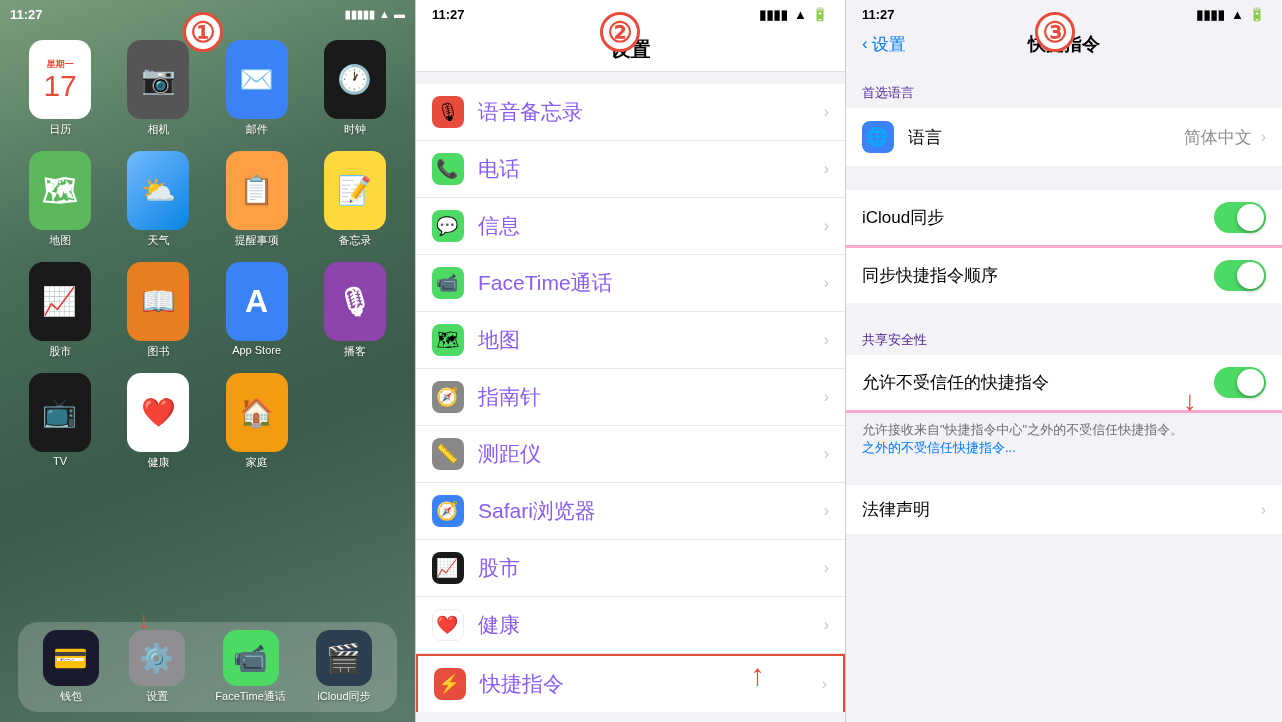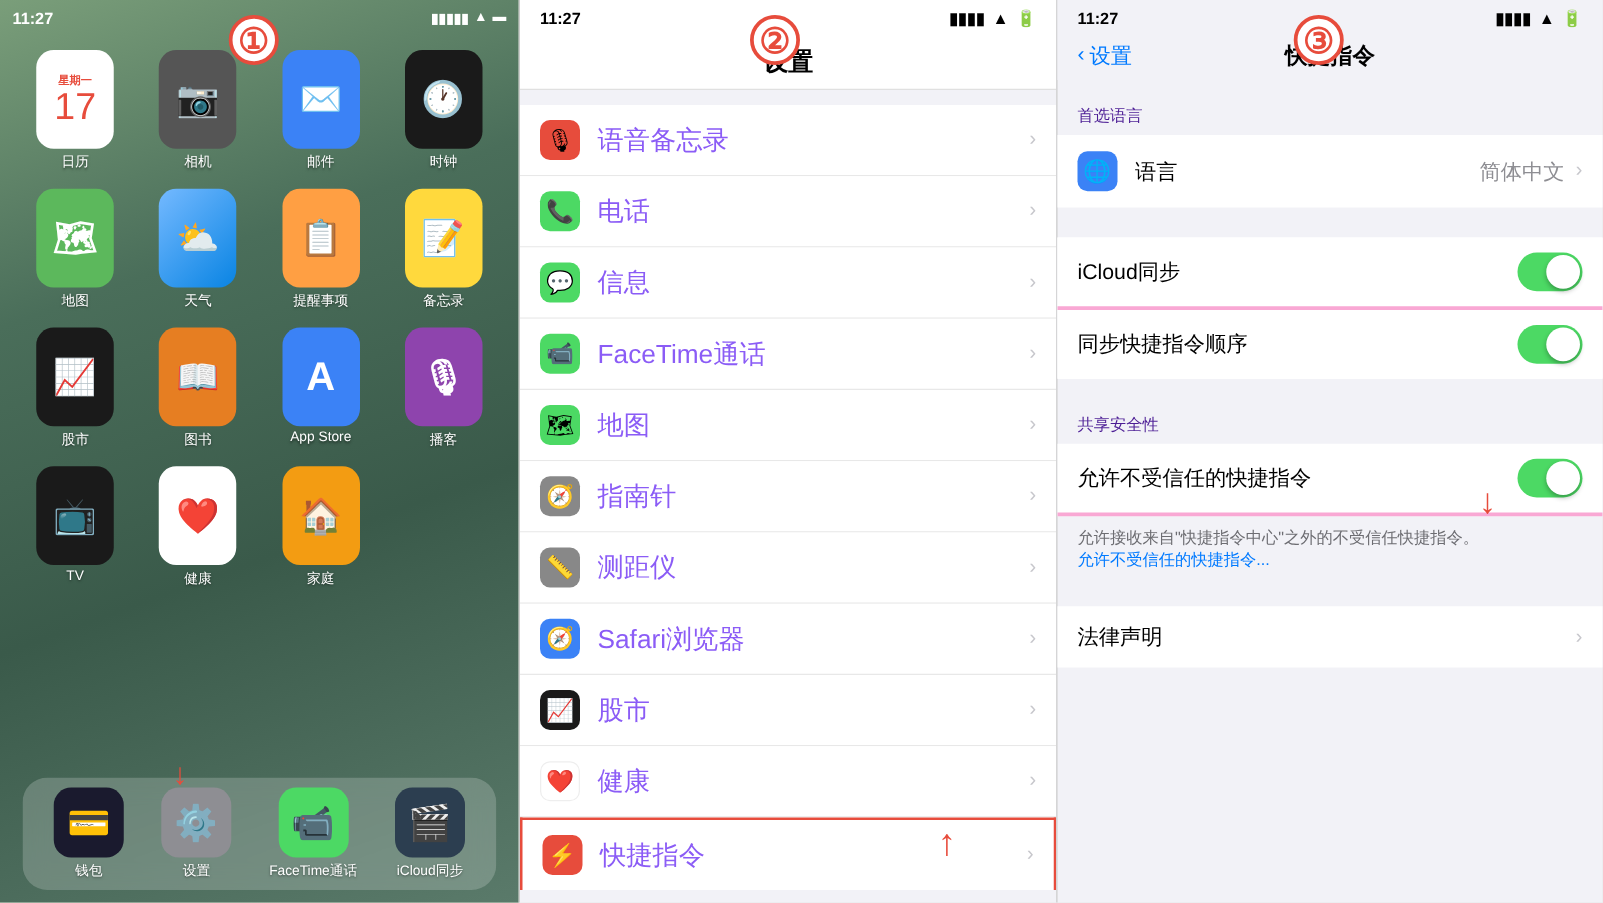--- a/index.html
+++ b/index.html
@@ -635,21 +635,21 @@
     <div class="p3-section-toggle">
       <div class="toggle-row">
         <span class="p3-row-label">允许不受信任的快捷指令</span>
         <div class="toggle toggle-on">
           <div class="toggle-knob"></div>
         </div>
       </div>
     </div>
     <div class="p3-description">
       <span>允许接收来自"快捷指令中心"之外的不受信任快捷指令。</span><br>
-      <span class="p3-link">允许不受信任的快捷指令...</span>
+      <span class="p3-link">之外的不受信任快捷指令...</span>
     </div>
   </div>
 
   <div class="p3-section p3-legal-section" style="margin-top:24px;">
     <div class="p3-row" style="border-bottom:none;">
       <span class="p3-row-label">法律声明</span>
       <span class="p3-chevron">›</span>
     </div>
   </div>
 

